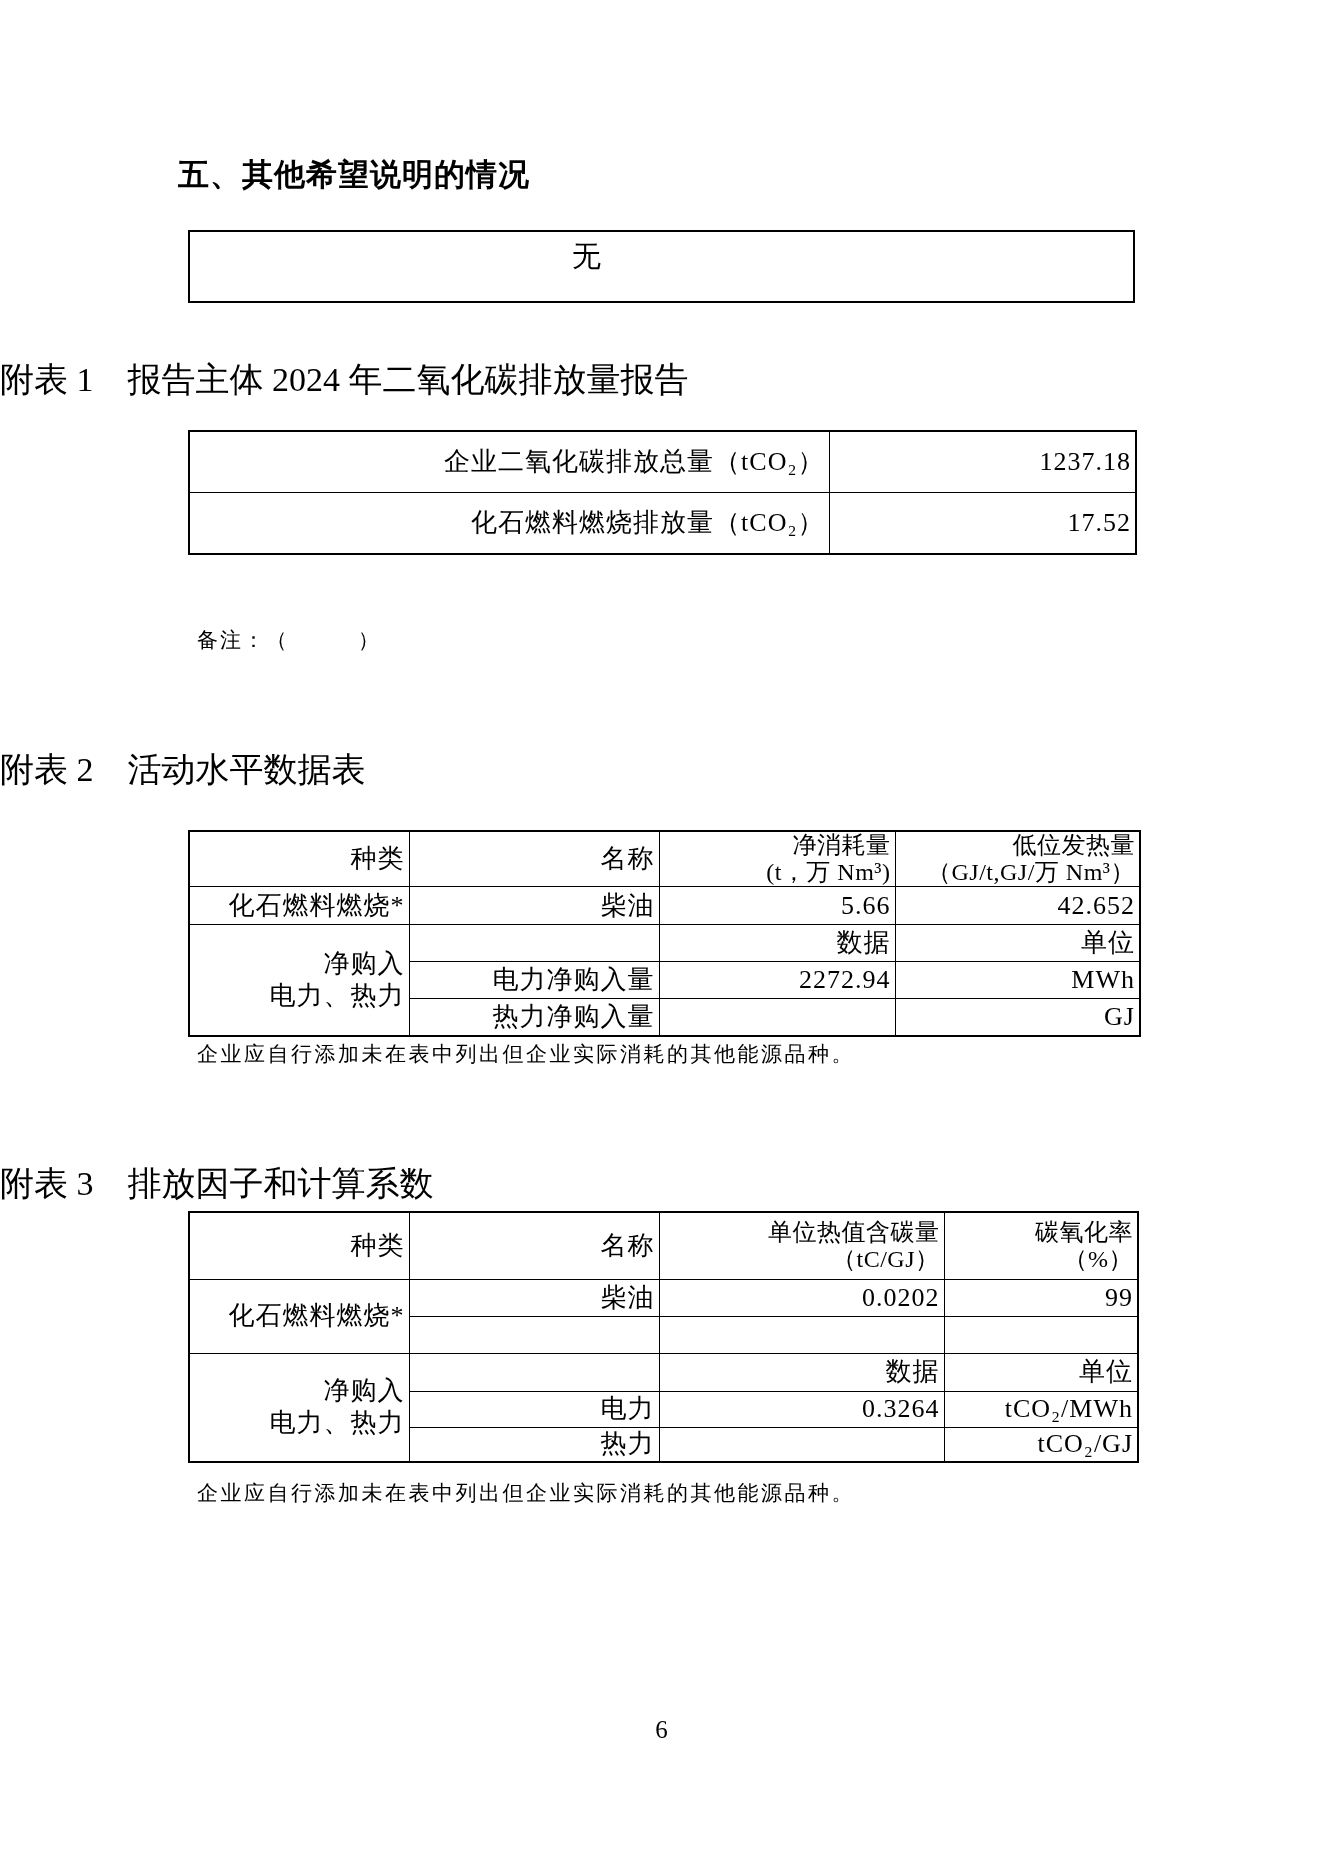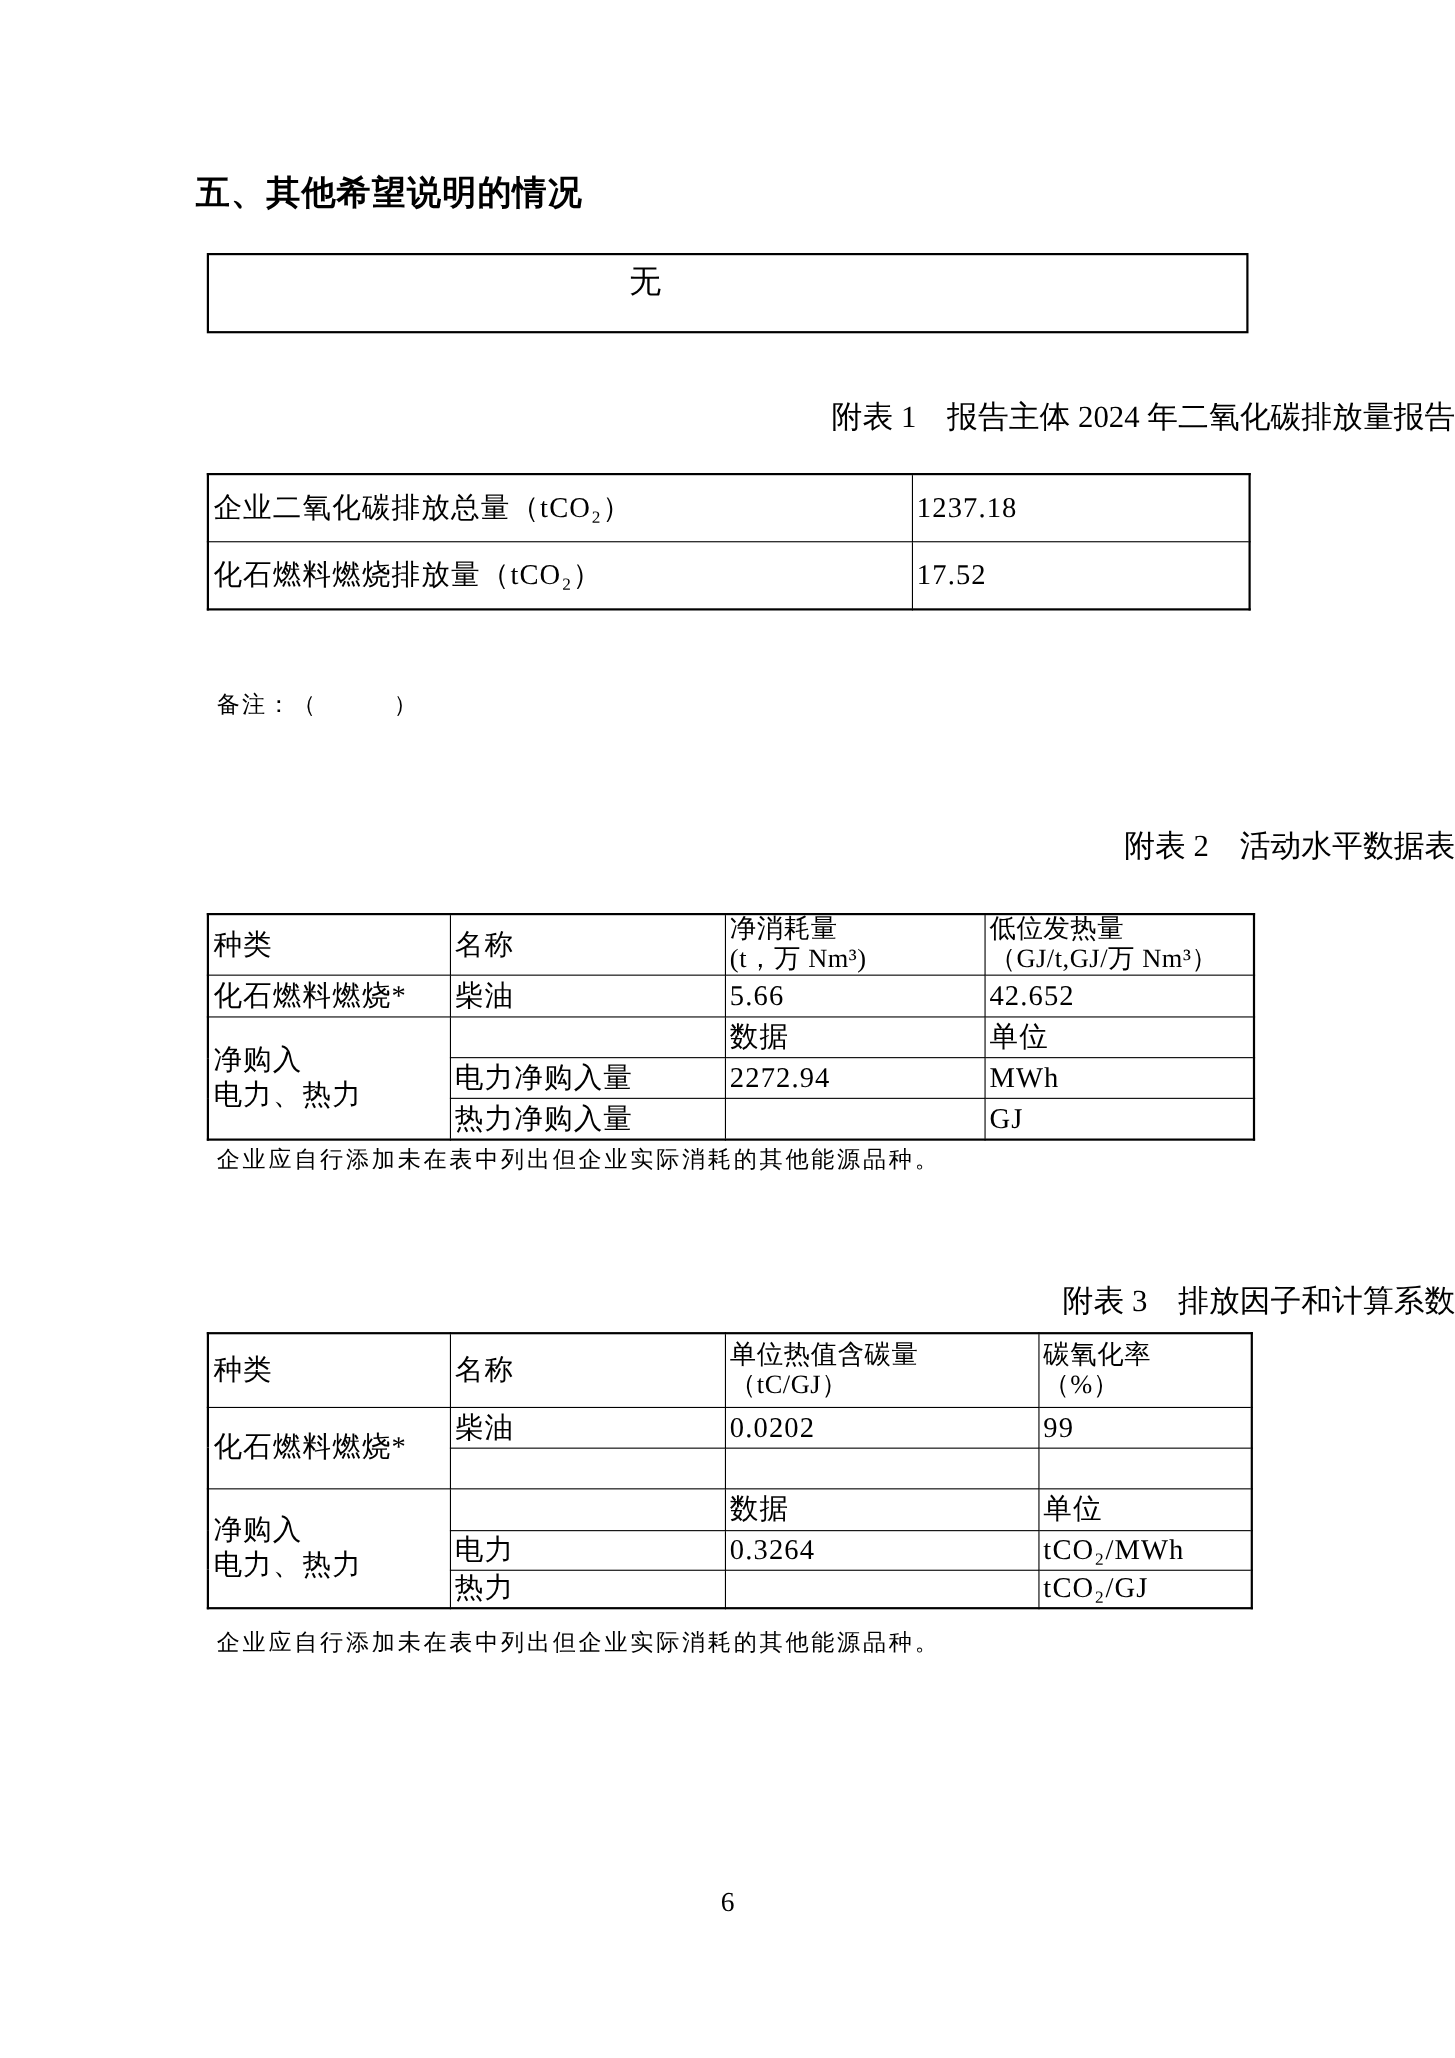--- a/index.html
+++ b/index.html
@@ -24,35 +24,35 @@
     border:2px solid #000;
     text-align:center;
   }
   .none-box .none-text{
     display:inline-block;
     margin-top:6px;margin-right:150px;
     font-size:29px;line-height:36px;
   }
   .tbl-title{
     position:absolute;left:0;width:1323px;
-    text-align:right;
-    font-size:28px;line-height:40px;
+    text-align:left;
+    font-size:34px;line-height:40px;
   }
   .t1-title{top:360px;}
   .t2-title{top:750px;}
   .t3-title{top:1152px;margin-top:12px;}
   table{
     position:absolute;
     border-collapse:collapse;
     table-layout:fixed;
   }
   td{
     border:1.5px solid #000;
     padding:0 4px;
-    text-align:left;
+    text-align:right;
     vertical-align:middle;
     font-size:26px;
     line-height:30px;
     letter-spacing:1px;
     overflow:hidden;
   }
   table{border:2px solid #000;}
   .t1{left:188px;top:430px;width:947px;}
   .t1 td{height:60px;}
   .t2{left:188px;top:830px;width:951px;}

